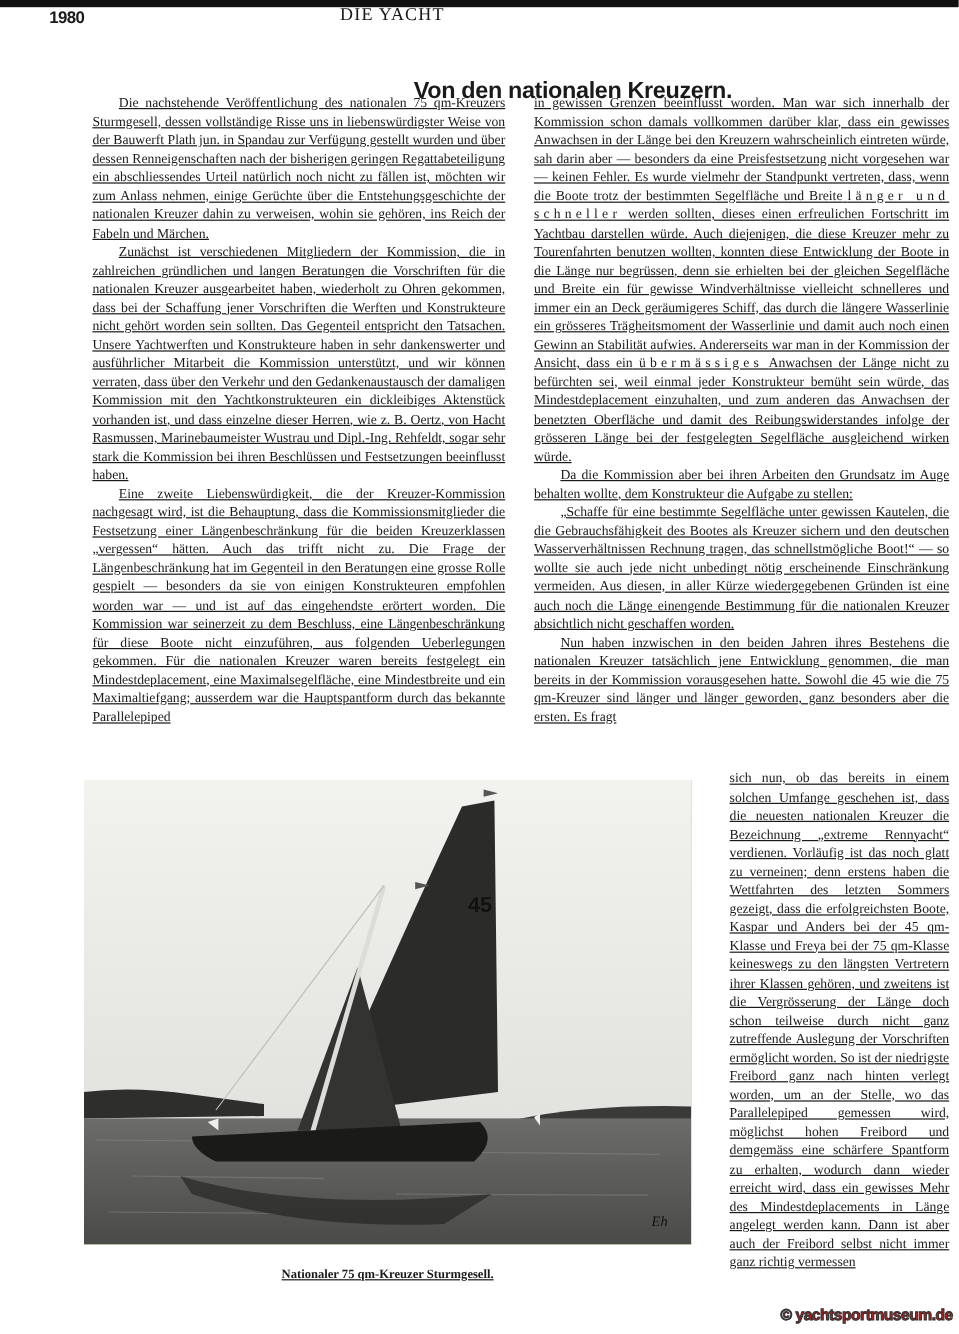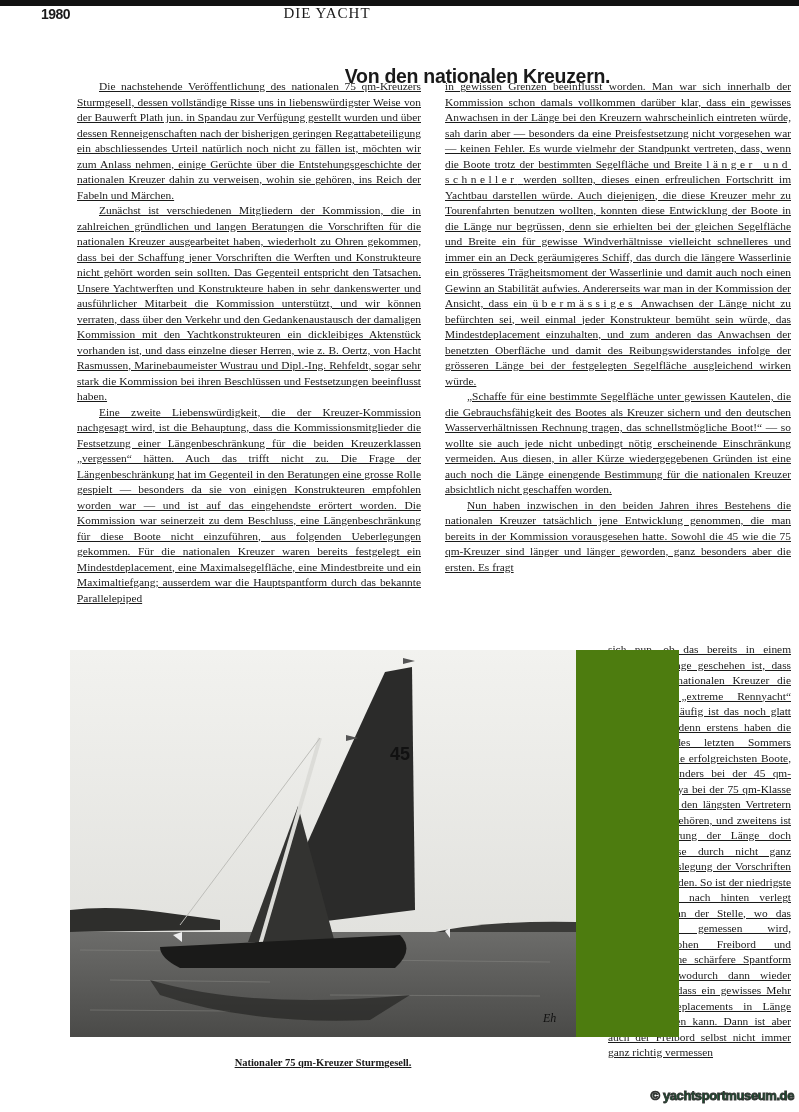--- a/index.html
+++ b/index.html
@@ -8,42 +8,43 @@
   .page-num { position:absolute; left:41px; top:6px; font-family:"Liberation Sans",sans-serif; font-weight:bold; font-size:14px; letter-spacing:-0.5px; }
   .running-head { position:absolute; left:0; width:654px; top:5px; text-align:center; font-size:15px; letter-spacing:1px; font-family:"Liberation Serif",serif; }
   .article-title { position:absolute; left:0; width:799px; top:49px; text-align:center; font-family:"Liberation Sans",sans-serif; font-weight:bold; font-size:19.5px; letter-spacing:-0.3px; padding-left:124px; box-sizing:border-box; }
   .col { position:absolute; font-size:11.4px; line-height:15.5px; text-align:justify;text-decoration:underline; }
   .col p { margin:0; text-indent:22px; }
   .col p.noindent { text-indent:0; }
   .col-left { left:77px; top:79px; width:344px; }
   .col-right { left:445px; top:79px; width:346px; }
   .col-right-narrow { left:608px; top:642px; width:183px; }
   .spaced { letter-spacing:3.5px; }
-  .photo { position:absolute; left:70px; top:650px; width:609px; height:387px; background:#4d7c0f; overflow:hidden; }
+  .photo { position:absolute; left:70px; top:650px; width:506px; height:387px; background:#4d7c0f; overflow:hidden; }
   .photo svg { display:block; }
   .caption { position:absolute; left:70px; width:506px; top:1057px; text-align:center; font-size:10.5px; font-weight:bold; font-family:"Liberation Serif",serif;text-decoration:underline; }
-  .watermark { position:absolute; right:5px; top:1088px; font-family:"Liberation Sans",sans-serif; font-weight:bold; font-size:13px; color:#14532d; -webkit-text-stroke:0.9px #333; letter-spacing:-0.4px; }
+  .watermark { position:absolute; right:5px; top:1088px; font-family:"Liberation Sans",sans-serif; font-weight:bold; font-size:13px; color:#b91c1c; -webkit-text-stroke:0.9px #333; letter-spacing:-0.4px; }
 </style>
 </head>
 <body>
 
 <div class="topbar"></div>
 <div class="page-num">1980</div>
 <div class="running-head">DIE YACHT</div>
 
 <h1 class="article-title" style="margin:16px;">Von den nationalen Kreuzern.</h1>
 
 <div class="col col-left">
   <p>Die nachstehende Veröffentlichung des nationalen 75 qm-Kreuzers Sturmgesell, dessen vollständige Risse uns in liebenswürdigster Weise von der Bauwerft Plath jun. in Spandau zur Verfügung gestellt wurden und über dessen Renneigenschaften nach der bisherigen geringen Regattabeteiligung ein abschliessendes Urteil natürlich noch nicht zu fällen ist, möchten wir zum Anlass nehmen, einige Gerüchte über die Entstehungsgeschichte der nationalen Kreuzer dahin zu verweisen, wohin sie gehören, ins Reich der Fabeln und Märchen.</p>
   <p>Zunächst ist verschiedenen Mitgliedern der Kommission, die in zahlreichen gründlichen und langen Beratungen die Vorschriften für die nationalen Kreuzer ausgearbeitet haben, wiederholt zu Ohren gekommen, dass bei der Schaffung jener Vorschriften die Werften und Konstrukteure nicht gehört worden sein sollten. Das Gegenteil entspricht den Tatsachen. Unsere Yachtwerften und Konstrukteure haben in sehr dankenswerter und ausführlicher Mitarbeit die Kommission unterstützt, und wir können verraten, dass über den Verkehr und den Gedankenaustausch der damaligen Kommission mit den Yachtkonstrukteuren ein dickleibiges Aktenstück vorhanden ist, und dass einzelne dieser Herren, wie z. B. Oertz, von Hacht Rasmussen, Marinebaumeister Wustrau und Dipl.-Ing. Rehfeldt, sogar sehr stark die Kommission bei ihren Beschlüssen und Festsetzungen beeinflusst haben.</p>
   <p>Eine zweite Liebenswürdigkeit, die der Kreuzer-Kommission nachgesagt wird, ist die Behauptung, dass die Kommissionsmitglieder die Festsetzung einer Längenbeschränkung für die beiden Kreuzerklassen „vergessen“ hätten. Auch das trifft nicht zu. Die Frage der Längenbeschränkung hat im Gegenteil in den Beratungen eine grosse Rolle gespielt — besonders da sie von einigen Konstrukteuren empfohlen worden war — und ist auf das eingehendste erörtert worden. Die Kommission war seinerzeit zu dem Beschluss, eine Längenbeschränkung für diese Boote nicht einzuführen, aus folgenden Ueberlegungen gekommen. Für die nationalen Kreuzer waren bereits festgelegt ein Mindestdeplacement, eine Maximalsegelfläche, eine Mindestbreite und ein Maximaltiefgang; ausserdem war die Hauptspantform durch das bekannte Parallelepiped</p>
 </div>
 
 <div class="col col-right">
   <p class="noindent"><span>in gewissen Grenzen beeinflusst worden. Man war sich innerhalb der Kommission schon damals vollkommen darüber klar, dass ein gewisses Anwachsen in der Länge bei den Kreuzern wahrscheinlich eintreten würde, sah darin aber — besonders da eine Preisfestsetzung nicht vorgesehen war — keinen Fehler. Es wurde vielmehr der Standpunkt vertreten, dass, wenn die Boote trotz der bestimmten Segelfläche und Breite</span> <span class="spaced">länger und schneller</span> <span>werden sollten, dieses einen erfreulichen Fortschritt im Yachtbau darstellen würde. Auch diejenigen, die diese Kreuzer mehr zu Tourenfahrten benutzen wollten, konnten diese Entwicklung der Boote in die Länge nur begrüssen, denn sie erhielten bei der gleichen Segelfläche und Breite ein für gewisse Windverhältnisse vielleicht schnelleres und immer ein an Deck geräumigeres Schiff, das durch die längere Wasserlinie ein grösseres Trägheitsmoment der Wasserlinie und damit auch noch einen Gewinn an Stabilität aufwies. Andererseits war man in der Kommission der Ansicht, dass ein</span> <span class="spaced">übermässiges</span> <span>Anwachsen der Länge nicht zu befürchten sei, weil einmal jeder Konstrukteur bemüht sein würde, das Mindestdeplacement einzuhalten, und zum anderen das Anwachsen der benetzten Oberfläche und damit des Reibungswiderstandes infolge der grösseren Länge bei der festgelegten Segelfläche ausgleichend wirken würde.</span></p>
+  <p>Da die Kommission aber bei ihren Arbeiten den Grundsatz im Auge behalten wollte, dem Konstrukteur die Aufgabe zu stellen:</p>
   <p>„Schaffe für eine bestimmte Segelfläche unter gewissen Kautelen, die die Gebrauchsfähigkeit des Bootes als Kreuzer sichern und den deutschen Wasserverhältnissen Rechnung tragen, das schnellstmögliche Boot!“ — so wollte sie auch jede nicht unbedingt nötig erscheinende Einschränkung vermeiden. Aus diesen, in aller Kürze wiedergegebenen Gründen ist eine auch noch die Länge einengende Bestimmung für die nationalen Kreuzer absichtlich nicht geschaffen worden.</p>
   <p>Nun haben inzwischen in den beiden Jahren ihres Bestehens die nationalen Kreuzer tatsächlich jene Entwicklung genommen, die man bereits in der Kommission vorausgesehen hatte. Sowohl die 45 wie die 75 qm-Kreuzer sind länger und länger geworden, ganz besonders aber die ersten. Es fragt</p>
 </div>
 
 <div class="col col-right-narrow">
   <p class="noindent">sich nun, ob das bereits in einem solchen Umfange geschehen ist, dass die neuesten nationalen Kreuzer die Bezeichnung „extreme Rennyacht“ verdienen. Vorläufig ist das noch glatt zu verneinen; denn erstens haben die Wettfahrten des letzten Sommers gezeigt, dass die erfolgreichsten Boote, Kaspar und Anders bei der 45 qm-Klasse und Freya bei der 75 qm-Klasse keineswegs zu den längsten Vertretern ihrer Klassen gehören, und zweitens ist die Vergrösserung der Länge doch schon teilweise durch nicht ganz zutreffende Auslegung der Vorschriften ermöglicht worden. So ist der niedrigste Freibord ganz nach hinten verlegt worden, um an der Stelle, wo das Parallelepiped gemessen wird, möglichst hohen Freibord und demgemäss eine schärfere Spantform zu erhalten, wodurch dann wieder erreicht wird, dass ein gewisses Mehr des Mindestdeplacements in Länge angelegt werden kann. Dann ist aber auch der Freibord selbst nicht immer ganz richtig vermessen</p>
 </div>
 
 <div class="photo">
   <svg width="506" height="387" viewBox="0 0 506 387">

